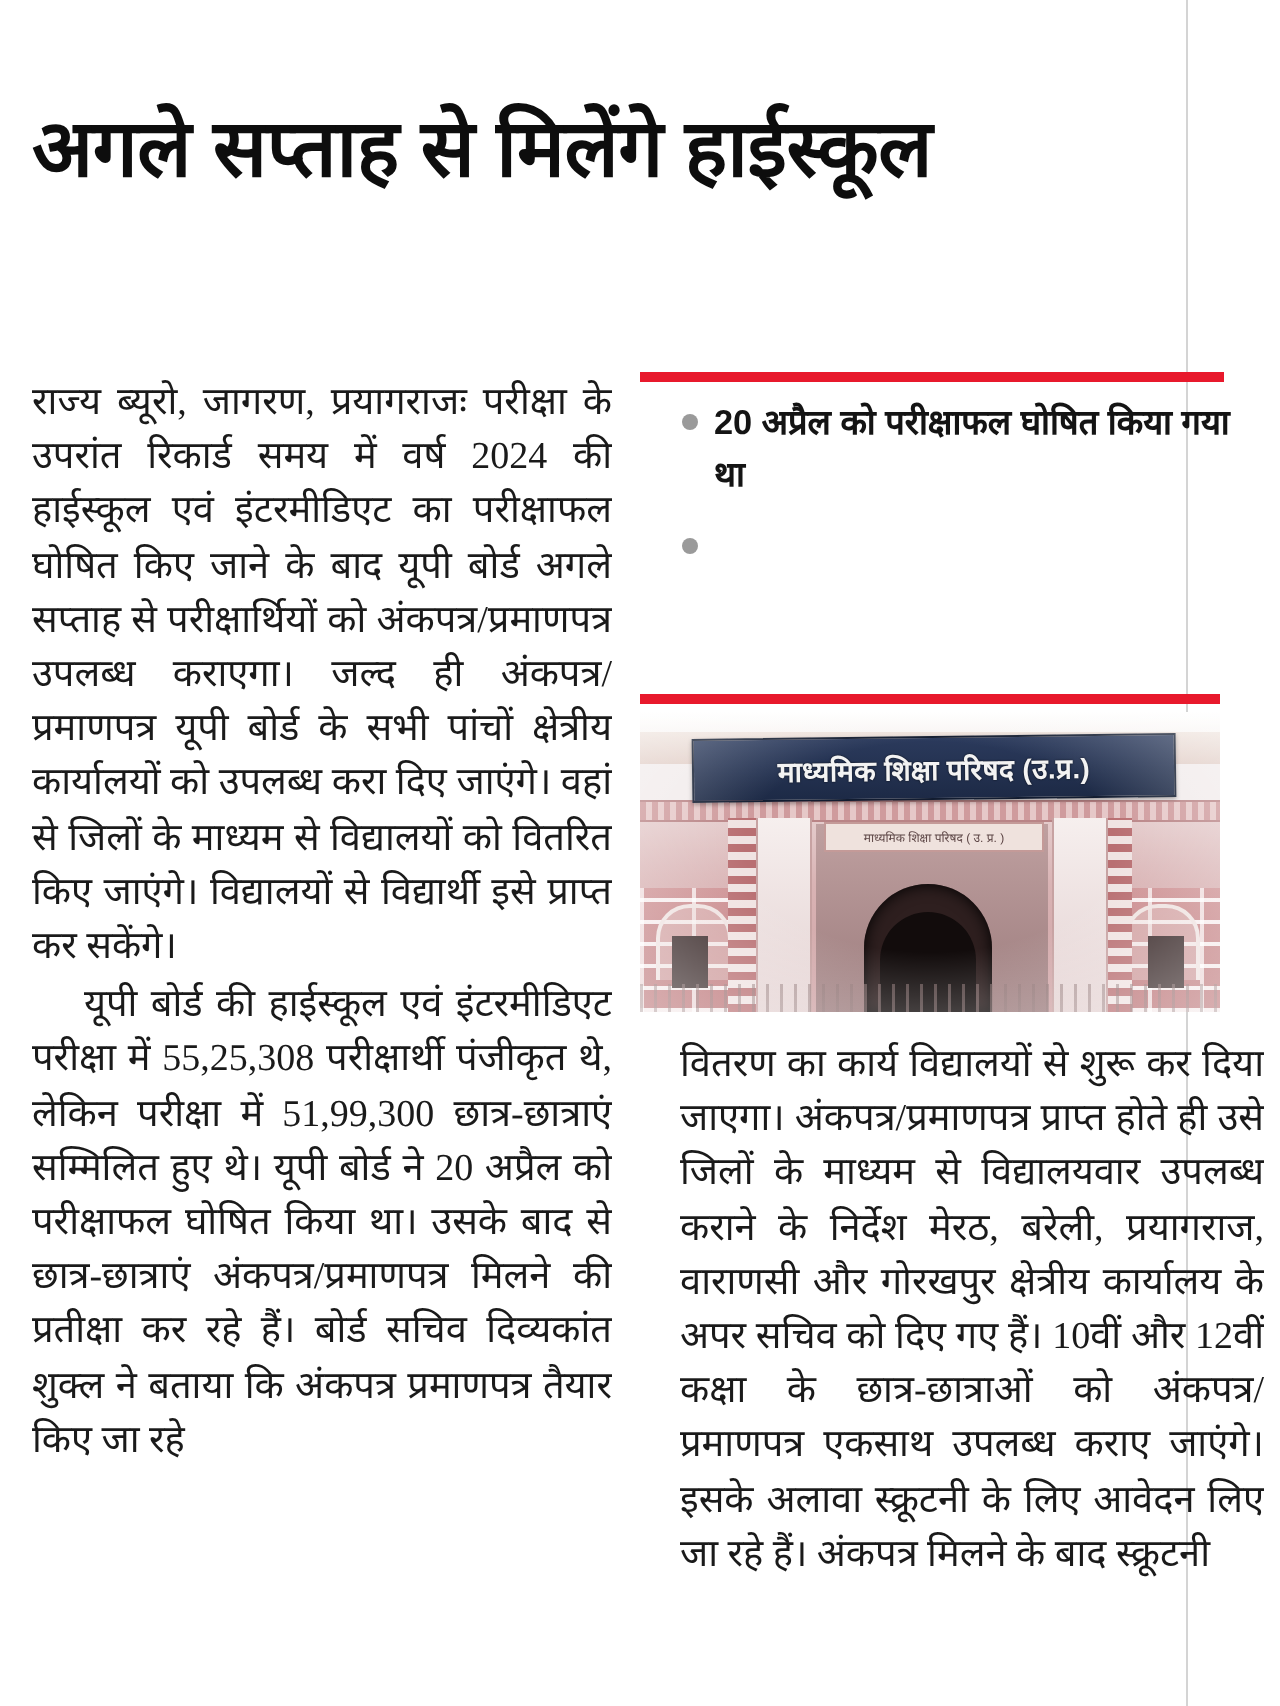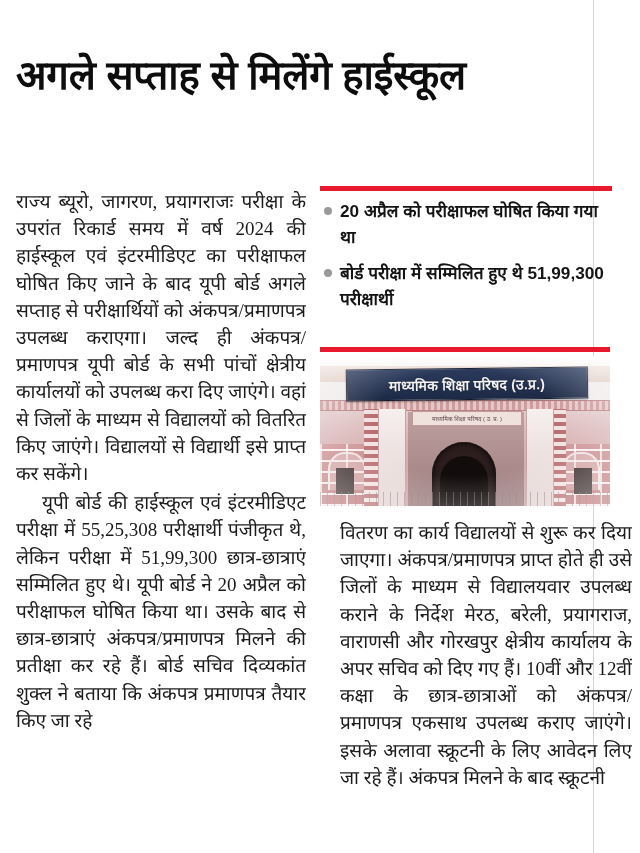--- a/index.html
+++ b/index.html
@@ -76,21 +76,21 @@
   .rule-red {
     position: absolute;
     height: 5px;
     background: #e8192c;
   }
   #rule-top   { left: 320px; top: 186px; width: 292px; }
   #rule-photo { left: 320px; top: 347px; width: 290px; }
   
   .bullets {
     position: absolute;
-    left: 320px;
+    left: 337px;
     top: 198px;
     width: 296px;
   }
   .bullet-item {
     position: relative;
     padding-left: 20px;
     font-family: "Liberation Sans", "DejaVu Sans", sans-serif;
     font-weight: bold;
     font-size: 17.2px;
     line-height: 26px;
@@ -267,21 +267,20 @@
 
   <div class="rule-red" id="rule-top"></div>
 
   <ul class="bullets" style="list-style:none;margin:0;padding:0;">
     <li class="bullet-item">
       <span class="bullet-dot"></span>
       <span>20 अप्रैल को परीक्षाफल घोषित किया गया था</span>
     </li>
     <li class="bullet-item">
       <span class="bullet-dot"></span>
-      <span>बोर्ड परीक्षा में सम्मिलित हुए थे 51,99,300 परीक्षार्थी</span>
     </li>
   </ul>
 
   <div class="rule-red" id="rule-photo"></div>
 
   <figure class="photo" style="margin:0;">
     <div class="photo-sky"></div>
     <div class="photo-roof"></div>
 
     <div class="photo-facade"></div>

